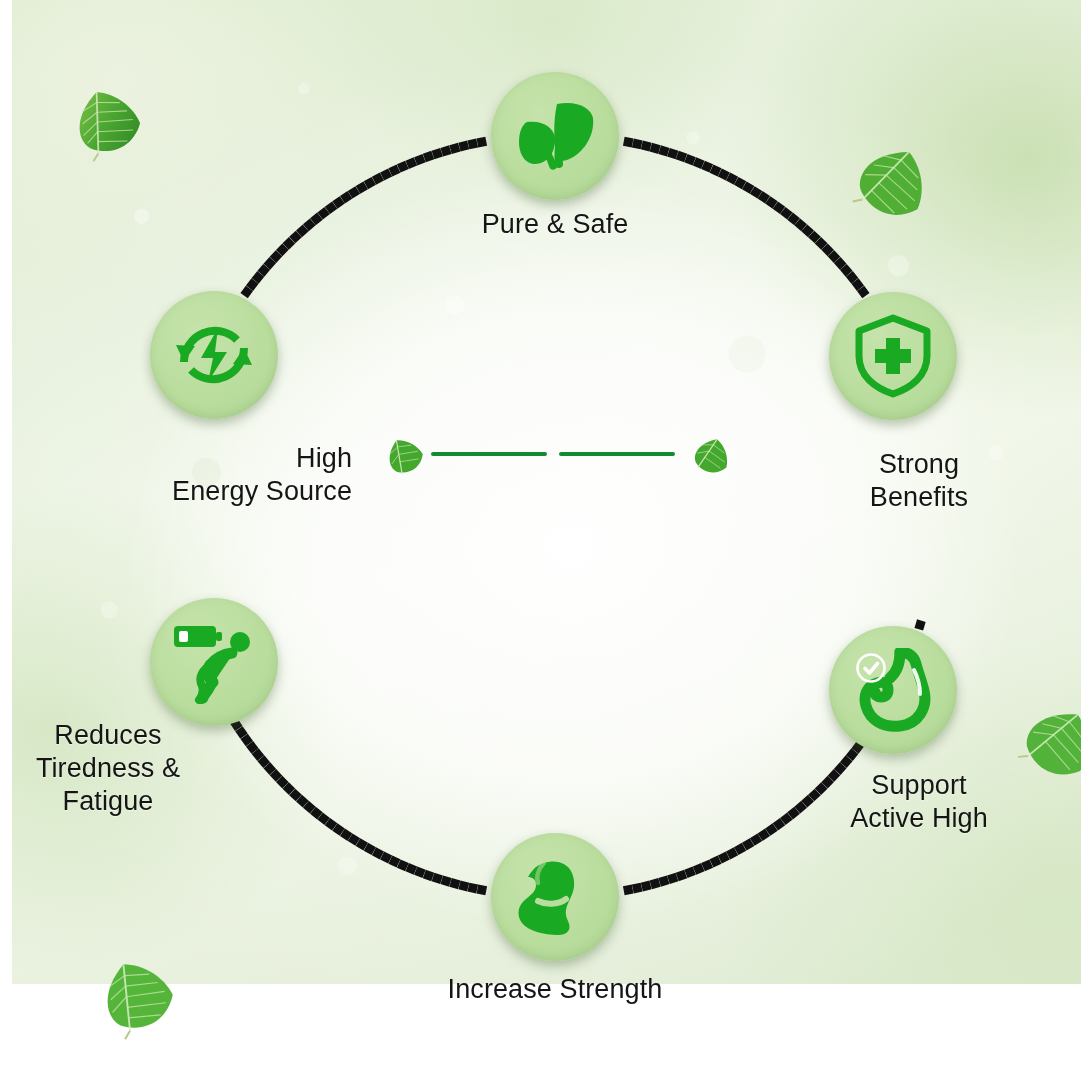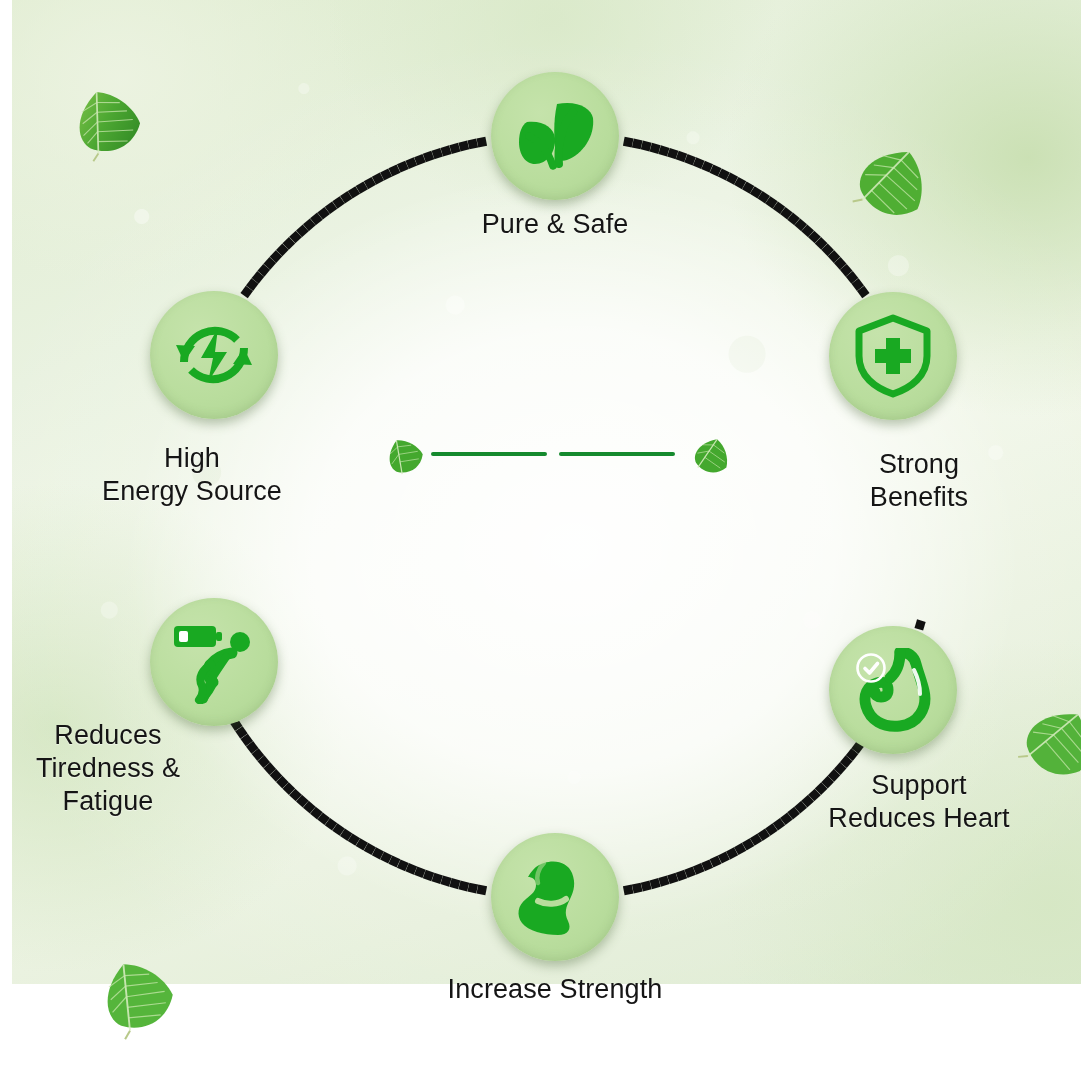--- a/index.html
+++ b/index.html
@@ -358,21 +358,21 @@
           <path d="M50 4 C58 4 64 8 66 16 C69 27 72 34 74 43 C78 60 68 76 50 78 C33 80 20 72 16 58 C13 47 17 38 27 35 C34 33 38 36 38 42 C38 47 35 49 31 49
                    C27 49 25 47 25 44" fill="none" stroke="#19a922" stroke-width="11" stroke-linecap="round" stroke-linejoin="round"></path>
           <path d="M50 4 C50 16 47 24 40 30" fill="none" stroke="#19a922" stroke-width="11" stroke-linecap="round"></path>
           <path d="M64 22 C68 30 70 38 70 46" fill="none" stroke="#ffffff" stroke-width="4" stroke-linecap="round" opacity=".92"></path>
           <circle cx="21" cy="20" r="13.5" fill="none" stroke="#ffffff" stroke-width="2.6"></circle>
           <path d="M15 20.5 L19.5 25 L27.5 15.5" fill="none" stroke="#ffffff" stroke-width="3.6" stroke-linecap="round" stroke-linejoin="round"></path>
         </svg>
       </span>
     </div>
     <div class="nlabel" style="left:752px;top:769px;width:310px;">Support
-Reduces Heart</div>
+Active High</div>
   </div>
 
   <div class="node">
     <div class="bubble" style="left:479px;top:833px;">
       <span>
         <svg width="82" height="80" viewBox="0 0 82 80" aria-hidden="true">
           <path d="M30 6 C42 2 54 6 58 16 C62 26 60 34 56 42 C52 50 50 56 54 64
                    C58 72 54 78 44 78 C30 78 14 74 8 66 C2 58 4 48 12 42
                    C18 37 22 34 22 28 C22 22 18 20 14 20 C20 10 24 8 30 6 Z" fill="#19a922"></path>
           <path d="M24 44 C32 48 44 48 52 42" fill="none" stroke="#b9dd9d" stroke-width="6" stroke-linecap="round"></path>
@@ -417,21 +417,21 @@
           <path d="M13 50 A31 31 0 0 1 66 28" fill="none" stroke="#19a922" stroke-width="8" stroke-linecap="butt"></path>
           <path d="M13 50 L5 33 L24 34 Z" fill="#19a922"></path>
 
           <path d="M73 36 A31 31 0 0 1 20 58" fill="none" stroke="#19a922" stroke-width="8" stroke-linecap="butt"></path>
           <path d="M73 36 L81 53 L62 52 Z" fill="#19a922"></path>
 
           <path d="M47 16 L30 46 L42 46 L37 70 L56 40 L44 40 Z" fill="#19a922"></path>
         </svg>
       </span>
     </div>
-    <div class="nlabel" style="left:20px;top:442px;width:320px;">High
+    <div class="nlabel" style="left:20px;top:442px;width:320px;text-align:right;">High
 Energy Source</div>
   </div>
 
   <div id="center-title">
     <span class="rule left"></span>
     <span class="rule right"></span>
   </div>
 
   <div class="title-leaf" style="left:373px;top:436px;transform:rotate(-26deg);">
     <svg width="40" height="40" viewBox="0 0 100 100" aria-hidden="true">

